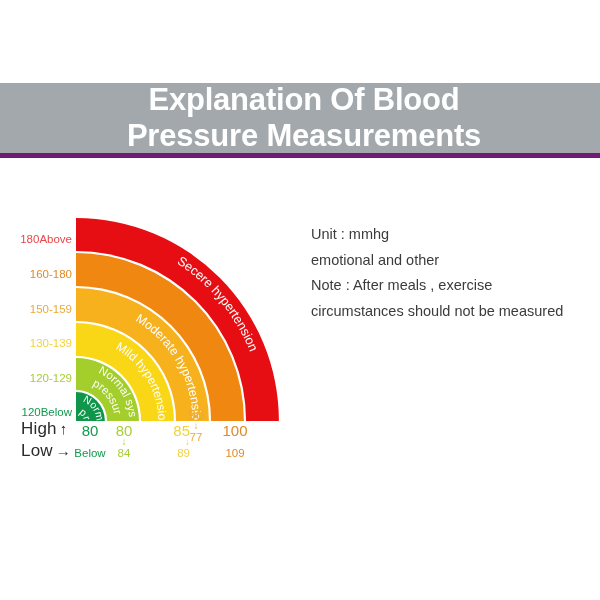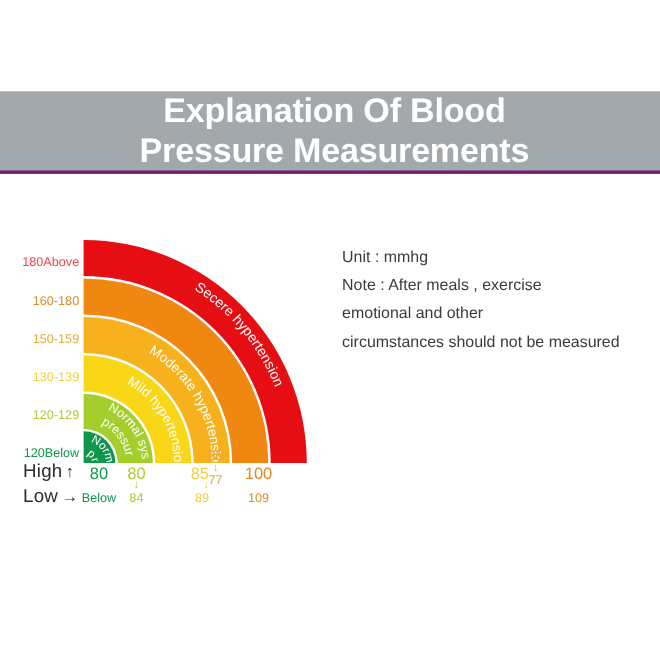--- a/index.html
+++ b/index.html
@@ -10,21 +10,21 @@
     overflow:hidden;
     position:relative;
   }
   #root{position:absolute;inset:0;background:#fff;}
 
   
   .header-bar{
     position:absolute;left:0;top:83px;width:600px;height:75px;
     background:#a2a8ab;
     box-sizing:border-box;
-    border-bottom:3px solid #701a75;
+    border-bottom:5px solid #701a75;
   }
   .header-title{
     position:absolute;left:0;right:0;top:50%;
     transform:translateY(-50%);
     text-align:center;
     color:#ffffff;
     font-size:31px;
     font-weight:bold;
     line-height:1.16;
     letter-spacing:-0.2px;
@@ -148,18 +148,18 @@
     <div class="axis-marker" style="left:21px;top:419px;">
       <span>High</span><span class="glyph">↑</span>
     </div>
     <div class="axis-marker" style="left:21px;top:441px;">
       <span>Low</span><span class="glyph">→</span>
     </div>
   </div>
 
   <div class="note-block" id="note-block">
       <div class="note-line">Unit : mmhg</div>
+      <div class="note-line">emotional and other</div>
       <div class="note-line">Note : After meals , exercise</div>
-      <div class="note-line">emotional and other</div>
       <div class="note-line">circumstances should not be measured</div>
     </div>
 
 </div>
 
 </body></html>

